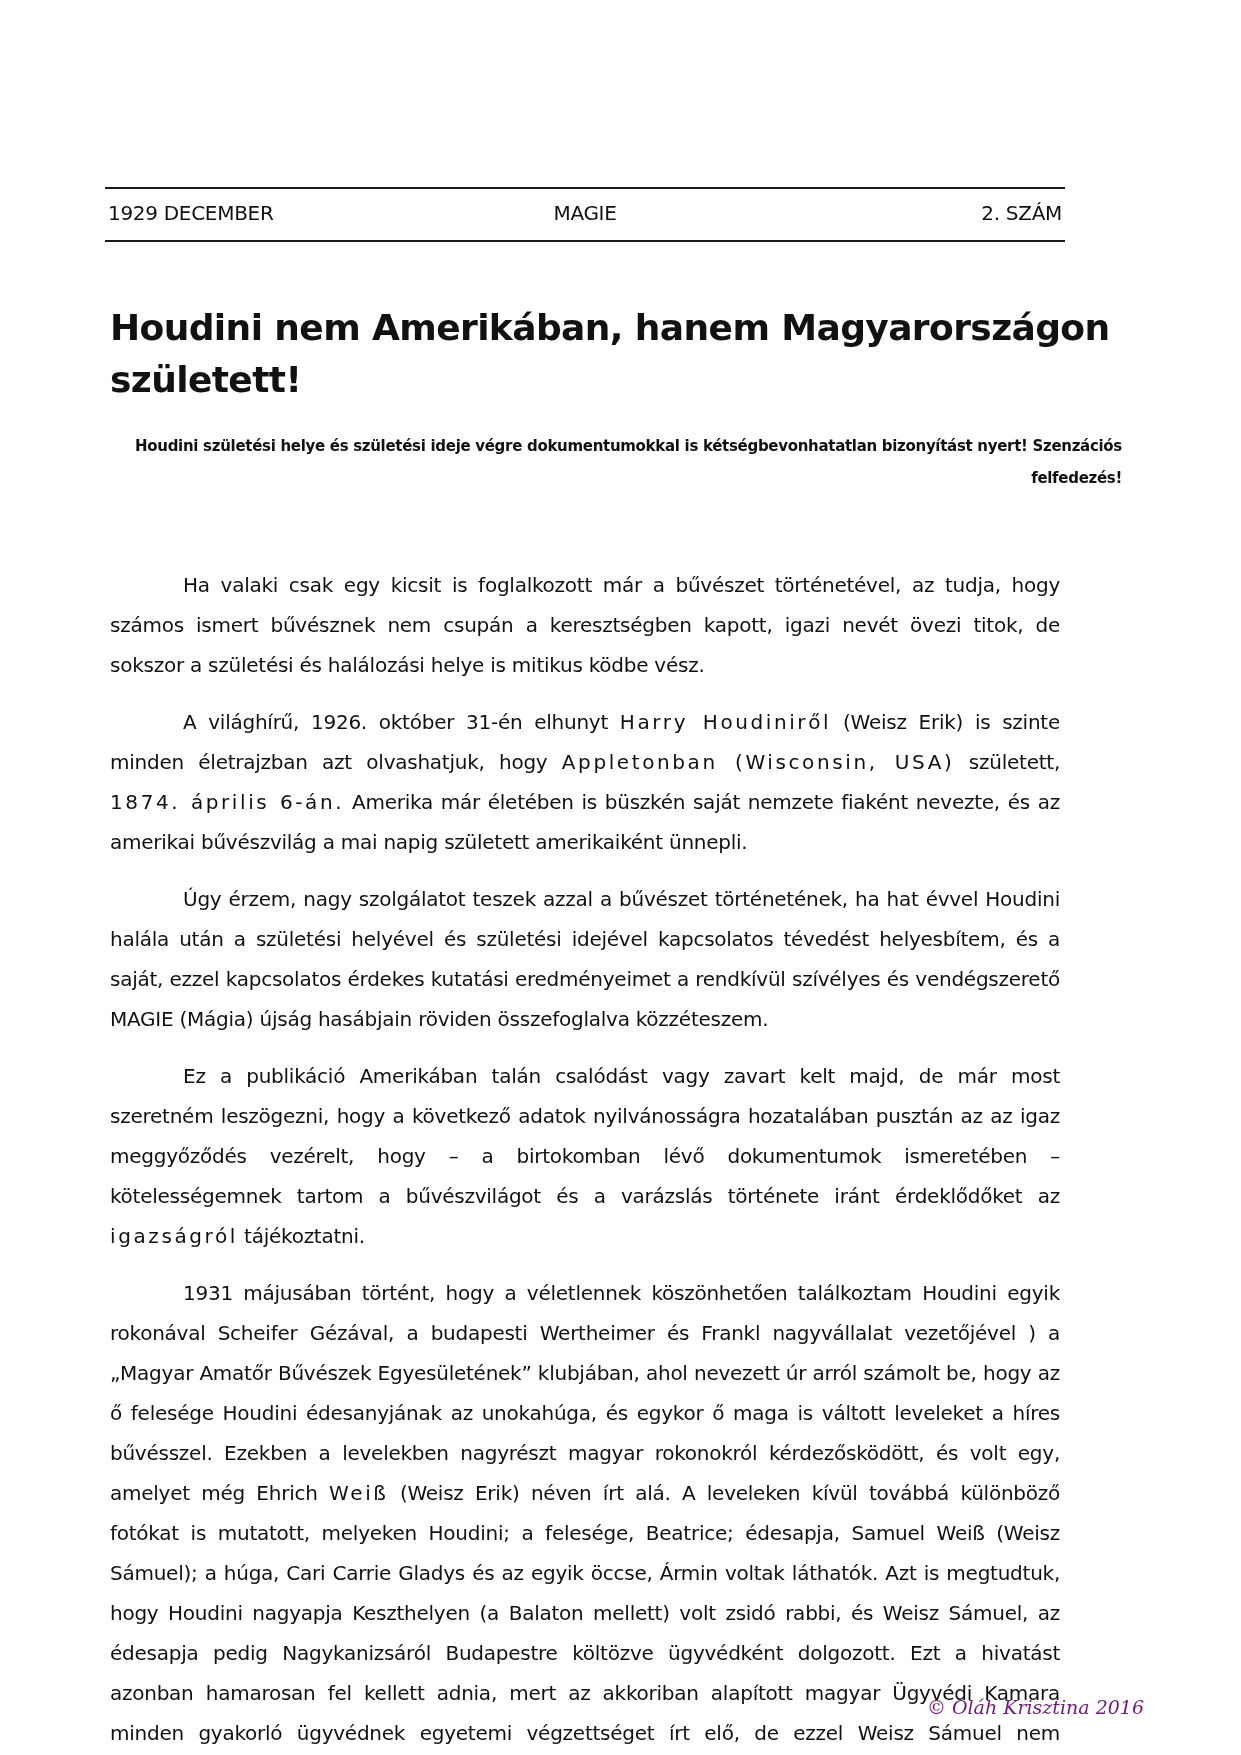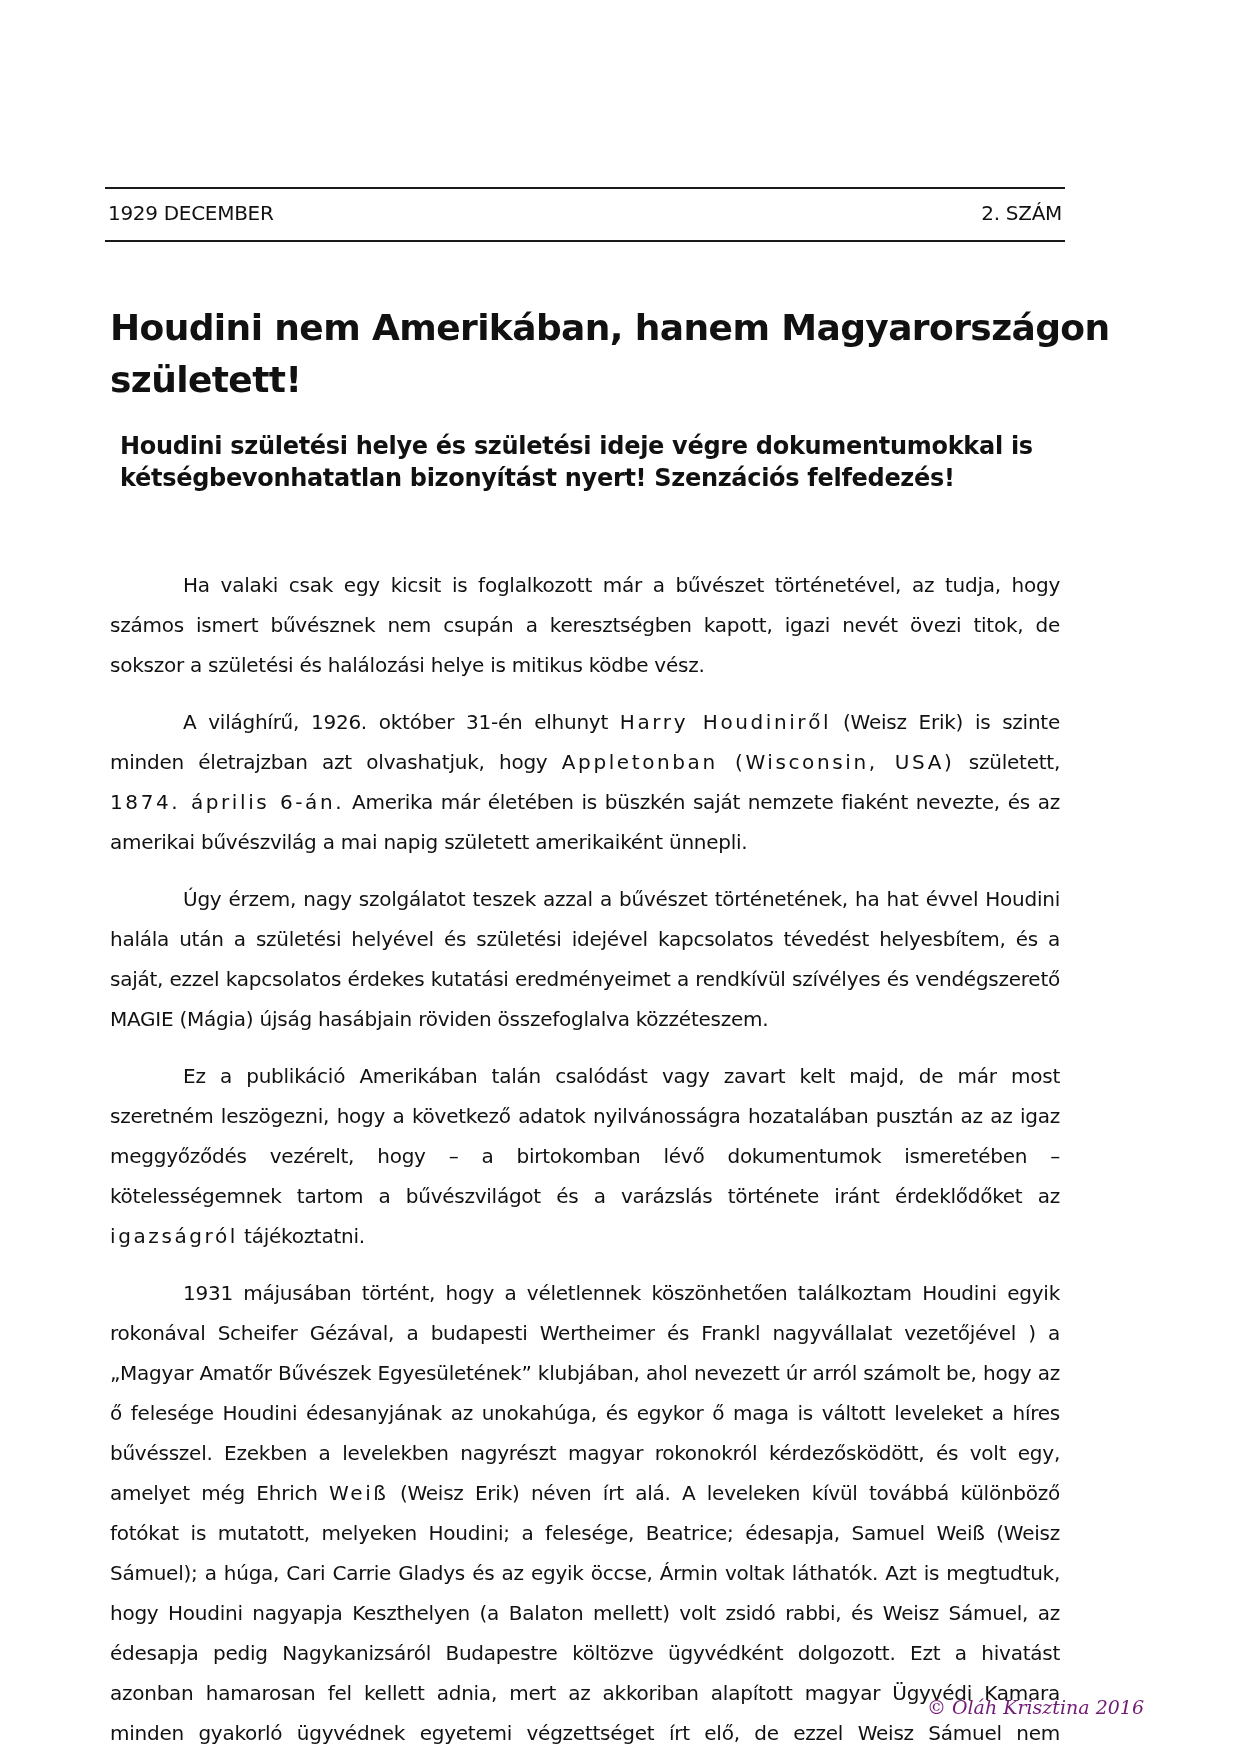--- a/index.html
+++ b/index.html
@@ -13,41 +13,42 @@
     .header { position: absolute; top: 201px; left: 108px; width: 954px; height: 28px; font-size: 20px; letter-spacing: -0.3px; }
     .header span { position: absolute; top: 0; }
     .hdr-left { left: 0; }
     .hdr-center { left: 0; width: 100%; text-align: center; }
     .hdr-right { right: 0; }
     .title {
       position: absolute; top: 302px; left: 110px; width: 1020px; text-align: left;
       font-size: 36px; font-weight: bold; line-height: 52px; letter-spacing: -0.6px; margin: 0;
     }
     .subtitle {
-      position: absolute; top: 430px; left: 120px; width: 1020px; text-align: left;
-      font-size: 24px; font-weight: bold; line-height: 32px; letter-spacing: -0.3px; margin: 0;
+      position: absolute; top: 430px; left: 102px; width: 1020px; text-align: right;
+      font-size: 15px; font-weight: bold; line-height: 32px; letter-spacing: -0.3px; margin: 0;
     }
     .article { position: absolute; top: 565px; left: 110px; width: 950px; }
     .article p {
       margin: 0 0 17px 0; font-size: 20px; line-height: 40px; text-align: justify;
       text-indent: 73px; letter-spacing: -0.25px;
     }
     .spaced { letter-spacing: 2.6px; }
     .ital { }
     .copyright {
       position: absolute; top: 1696px; right: 97px; font-family: "DejaVu Serif", serif;
       font-style: italic; font-size: 19px; color: #701a75;
     }
   </style>
 </head>
 <body>
 
 <div class="rule top"></div>
 <div class="header">
   <span class="hdr-left">1929 DECEMBER</span>
+  <span class="hdr-center">MAGIE</span>
   <span class="hdr-right">2. SZÁM</span>
 </div>
 <div class="rule bottom"></div>
 
 <h1 class="title">Houdini nem Amerikában, hanem Magyarországon született!</h1>
 <h2 class="subtitle">Houdini születési helye és születési ideje végre dokumentumokkal is kétségbevonhatatlan bizonyítást nyert! Szenzációs felfedezés!</h2>
 
 <div class="article" id="article-body">
     <p><span>Ha valaki csak egy kicsit is foglalkozott már a bűvészet történetével, az tudja, hogy számos ismert bűvésznek nem csupán a keresztségben kapott, igazi nevét övezi titok, de sokszor a születési és halálozási helye is mitikus ködbe vész.</span></p>
     <p><span>A világhírű, 1926. október 31-én elhunyt </span><span class="spaced">Harry Houdiniről</span><span> (Weisz Erik) is szinte minden életrajzban azt olvashatjuk, hogy </span><span class="spaced">Appletonban (Wisconsin, USA)</span><span> született, </span><span class="spaced">1874. április 6-án.</span><span> Amerika már életében is büszkén saját nemzete fiaként nevezte, és az amerikai bűvészvilág a mai napig született amerikaiként ünnepli.</span></p>

